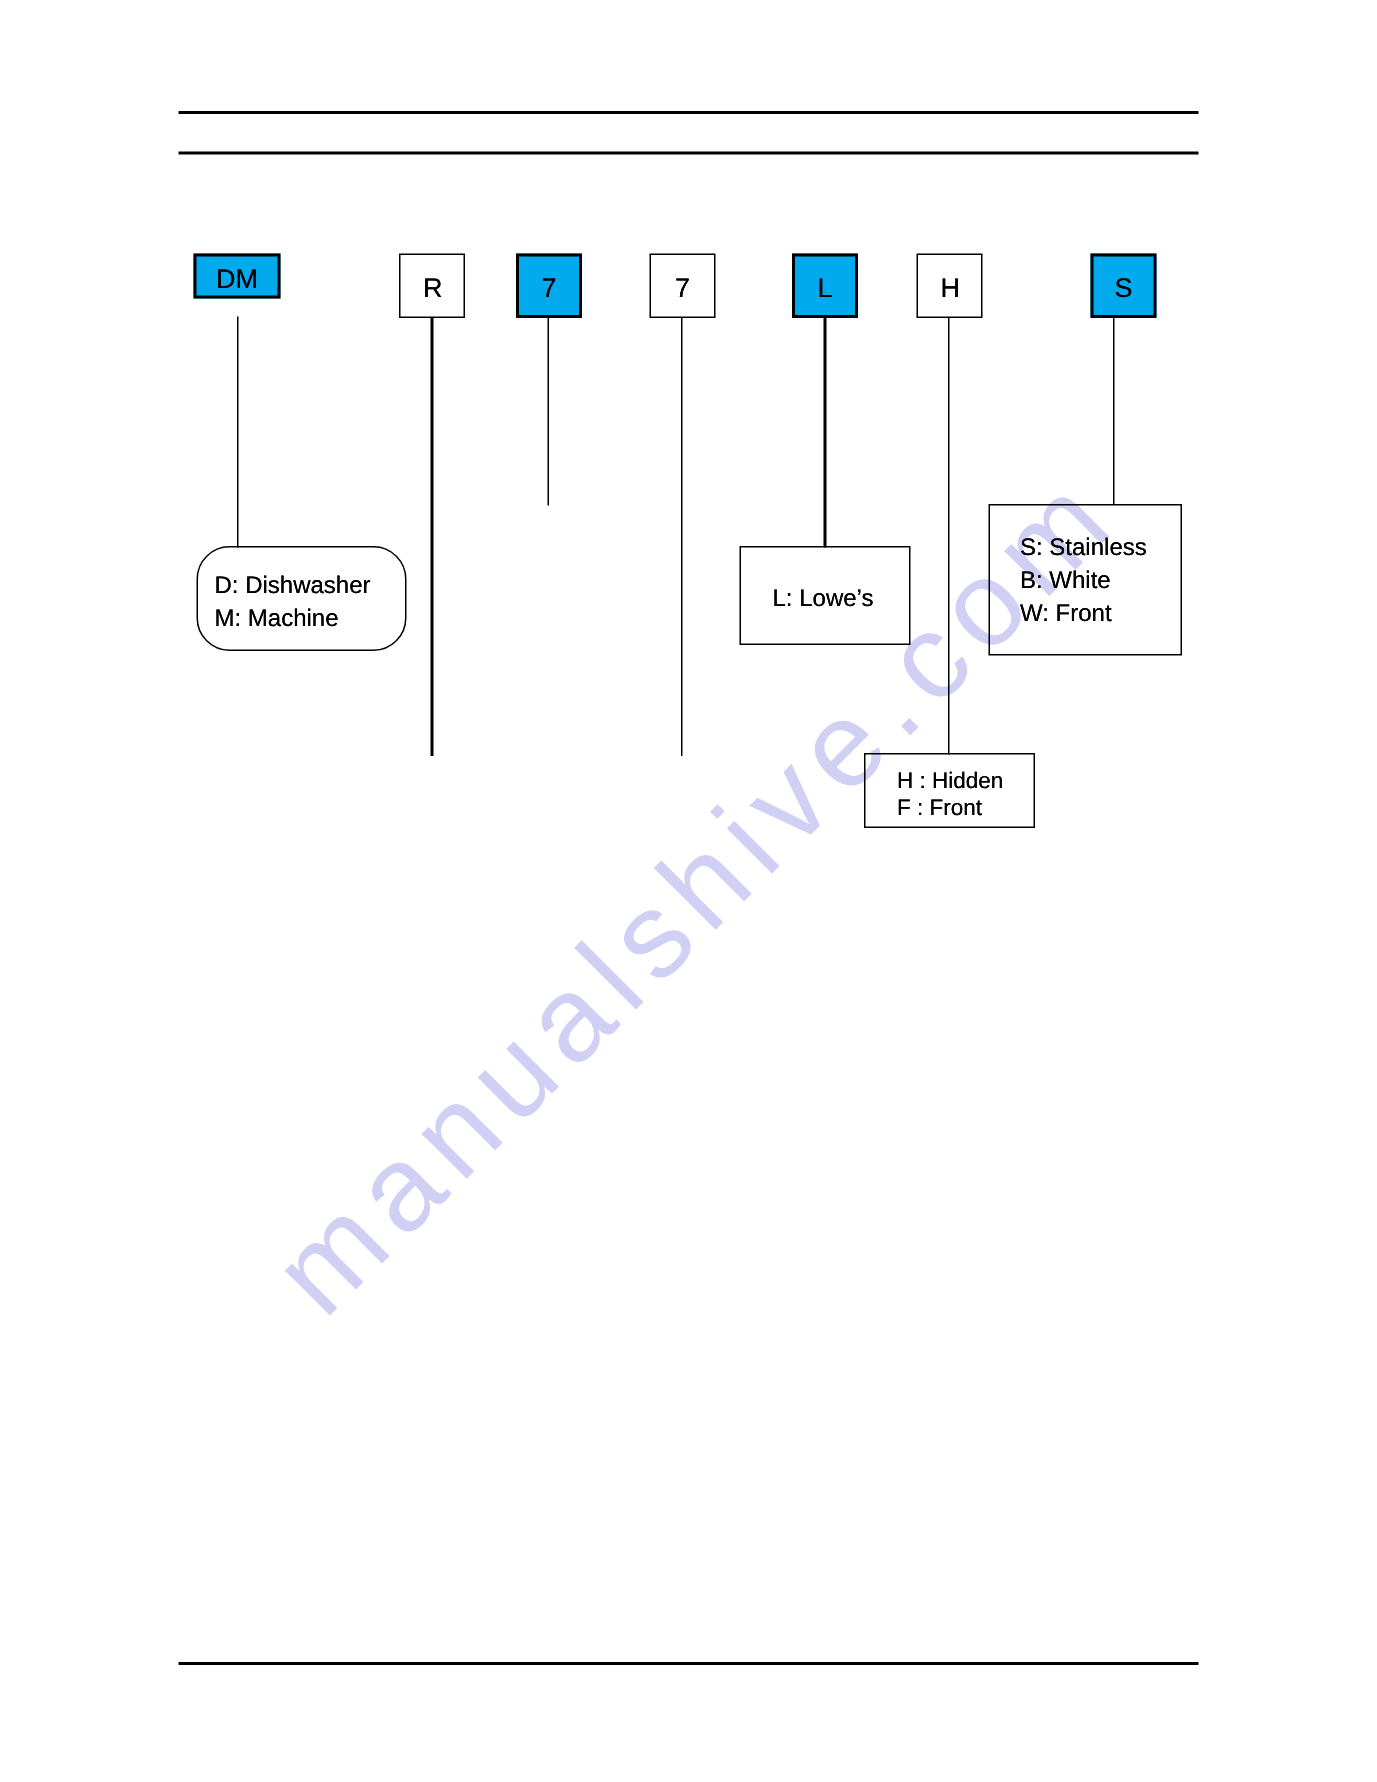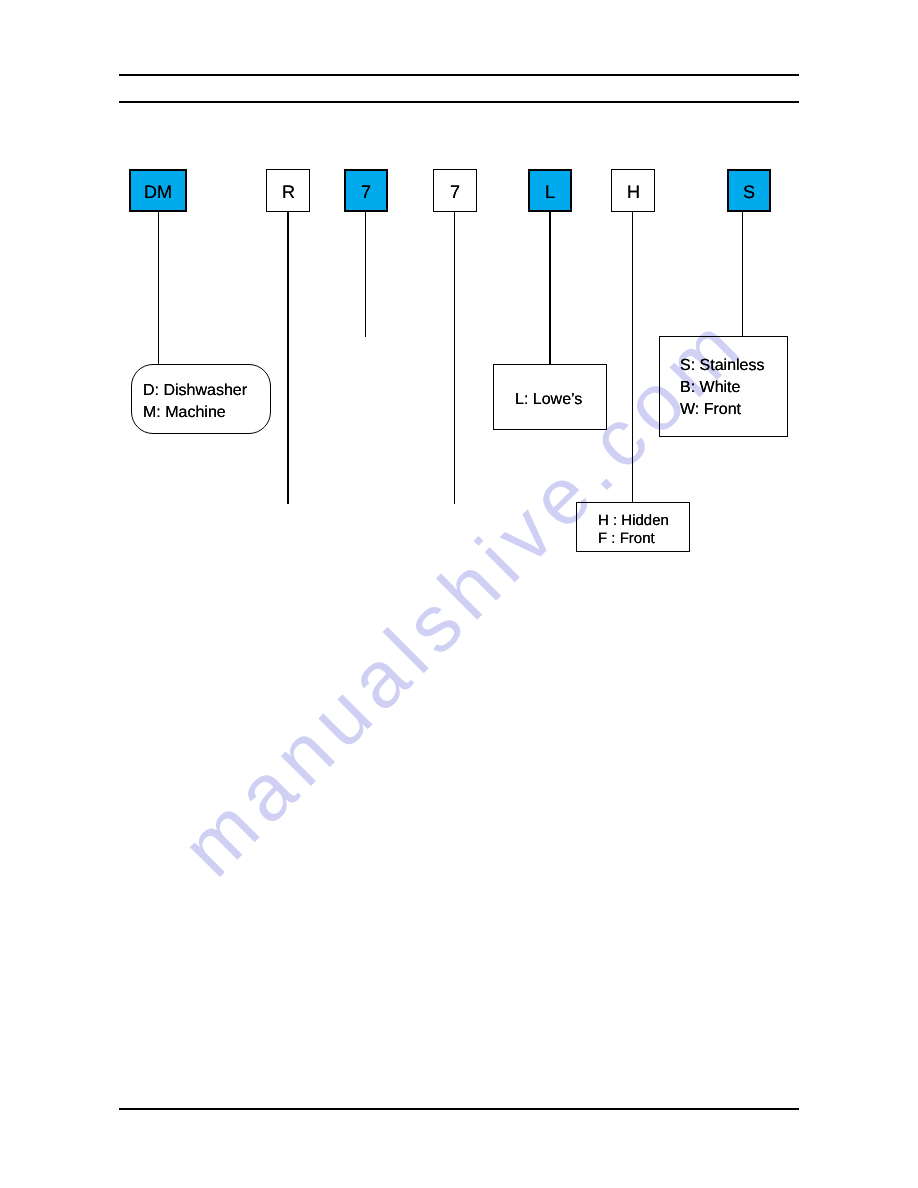--- a/index.html
+++ b/index.html
@@ -77,21 +77,21 @@
 <div class="diagram">
 
   <div class="conn" style="left:157.5px;top:211px;width:1.8px;height:154px;"></div>
   <div class="conn" style="left:286.5px;top:211px;width:2.6px;height:293px;"></div>
   <div class="conn" style="left:364.5px;top:211px;width:1.8px;height:126px;"></div>
   <div class="conn" style="left:453.5px;top:211px;width:1.8px;height:293px;"></div>
   <div class="conn" style="left:548.5px;top:211px;width:2.6px;height:154px;"></div>
   <div class="conn" style="left:631.5px;top:211px;width:1.8px;height:292px;"></div>
   <div class="conn" style="left:741.6px;top:211px;width:1.8px;height:125px;"></div>
 
-  <div class="node blue" style="left:129px;top:169px;width:58px;height:43px;">
+  <div class="node blue" style="left:129px;top:169px;width:58px;height:30px;">
       <span>DM</span>
     </div>
   <div class="node" style="left:266px;top:169px;width:44px;height:43px;">
       <span>R</span>
     </div>
   <div class="node blue" style="left:344px;top:169px;width:44px;height:43px;">
       <span>7</span>
     </div>
   <div class="node" style="left:433px;top:169px;width:44px;height:43px;">
       <span>7</span>

